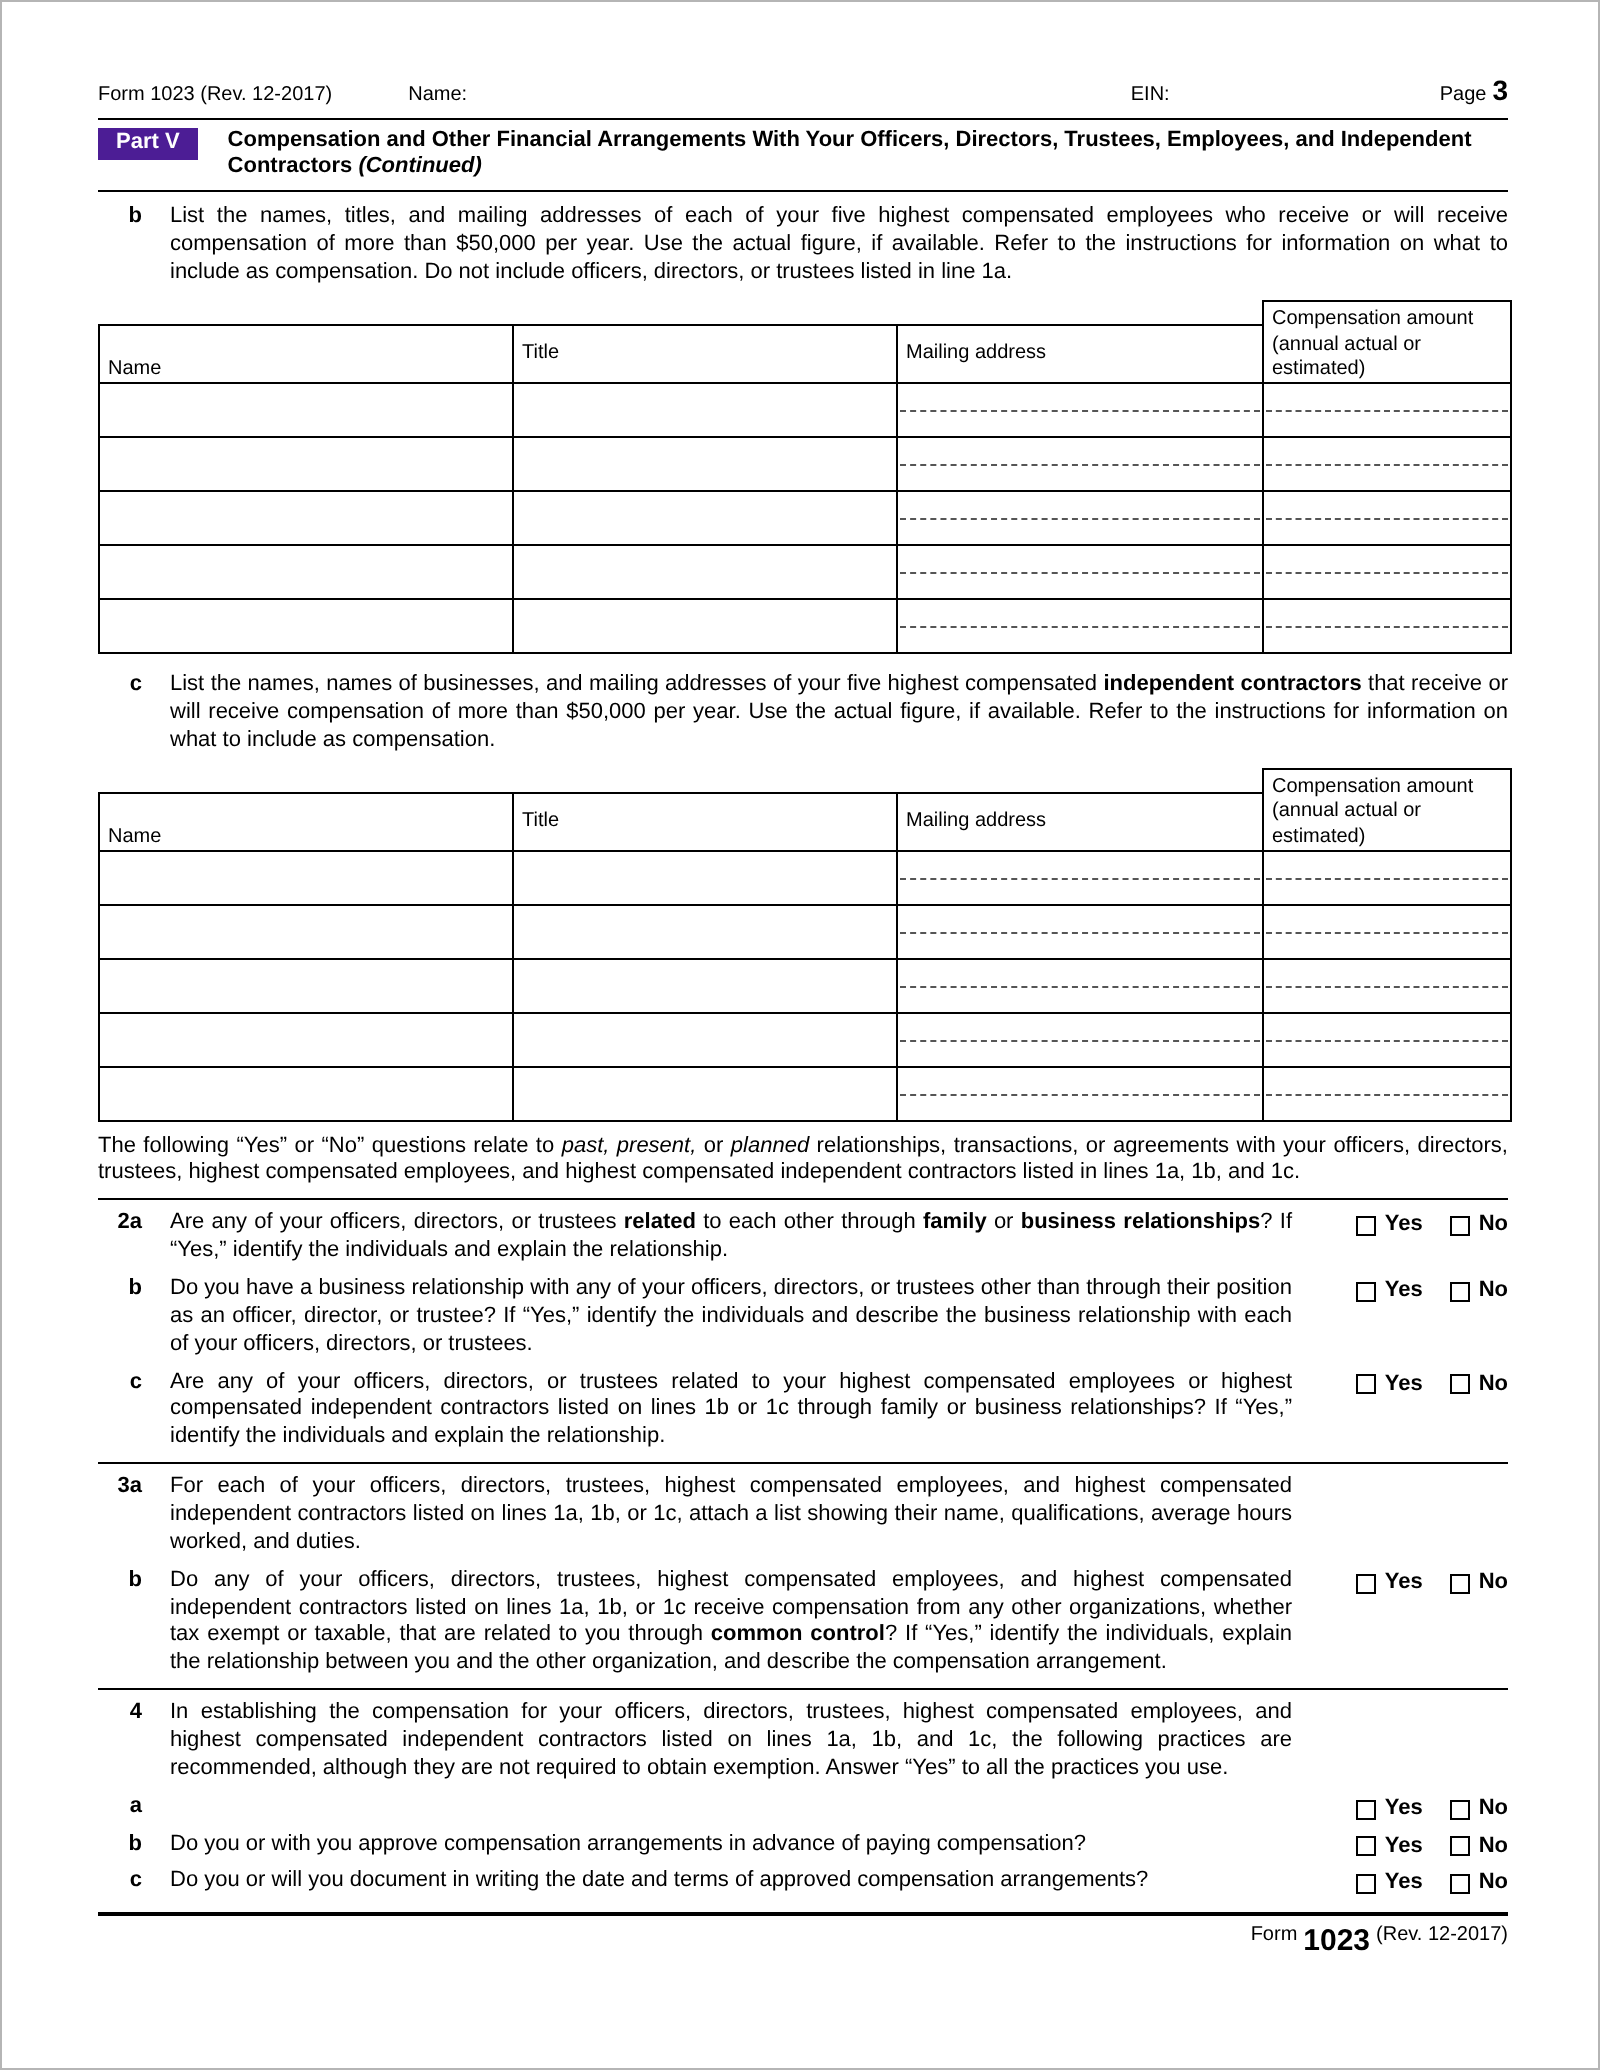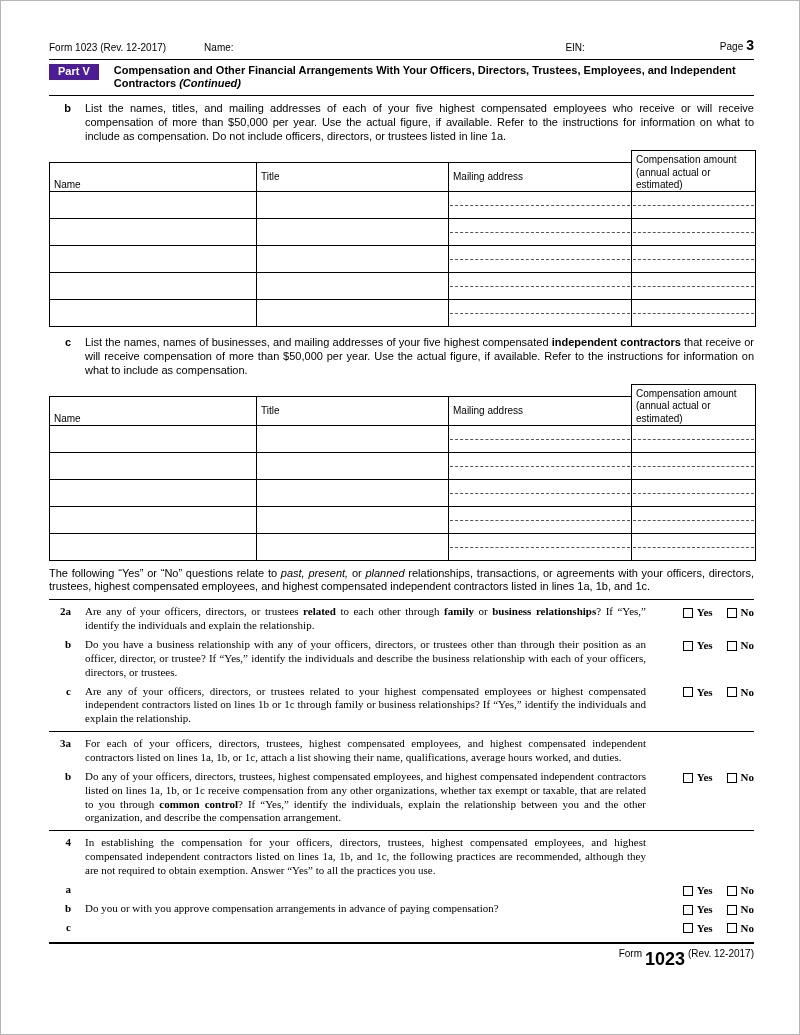--- a/index.html
+++ b/index.html
@@ -41,32 +41,32 @@
   .td { border-left: 1px solid #000; border-bottom: 1px solid #000; position: relative; }
   .td-name  { width: 207px; }
   .td-title { width: 192px; }
   .td-mail  { width: 183px; }
   .td-comp  { width: 125px; border-right: 1px solid #000; }
   .dash::after { content: ""; position: absolute; left: 1px; right: 1px; top: 13px; border-top: 1px dashed #555; }
   
   .intro { margin: 6px 0 5px; text-align: justify; }
   
   .qgroup { border-top: 1px solid #000; padding: 5px 0 5px; }
-  .q { position: relative; display: flex; padding-right: 108px; margin-bottom: 5px; font-family: Liberation Serif, serif; }
+  .q { position: relative; display: flex; padding-right: 108px; margin-bottom: 5px; }
   .q:last-child { margin-bottom: 0; }
   .qnum { width: 22px; flex: none; text-align: right; font-weight: bold; }
   .qtext { flex: 1; margin-left: 14px; text-align: justify; }
   .yn { position: absolute; right: 0; top: 1px; display: flex; align-items: center; }
   .cb { width: 10px; height: 10px; border: 1px solid #000; background: #fff; flex: none; display: inline-block; }
   .cbl { font-weight: bold; margin-left: 4px; }
   .cb.no-box { margin-left: 14px; }
   
   .bottom-rule { border-top: 2px solid #000; margin-top: 3px; }
   .footer { display: flex; justify-content: flex-end; align-items: flex-start; padding-top: 4px; font-size: 10px; }
-  .fnum { font-weight: bold; font-size: 18px; margin: 0 3px; }
+  .fnum { font-weight: bold; font-size: 15px; margin: 0 3px; }
 </style>
 </head>
 <body>
 
 <div class="page">
 
   <div class="top-row">
     <span class="form-rev">Form 1023 (Rev. 12-2017)</span>
     <span class="name-label">Name:</span>
     <span class="ein-label">EIN:</span>
@@ -237,20 +237,21 @@
       <span class="qtext"><span>Do you or with you approve compensation arrangements in advance of paying compensation?</span></span>
       <span class="yn">
         <span class="cb"></span>
           <span class="cbl">Yes</span>
         <span class="cb no-box"></span>
           <span class="cbl">No</span>
       </span>
     </div>
     <div class="q">
       <span class="qnum">c</span>
+      <span class="qtext"><span>Do you or will you document in writing the date and terms of approved compensation arrangements?</span></span>
       <span class="yn">
         <span class="cb"></span>
           <span class="cbl">Yes</span>
         <span class="cb no-box"></span>
           <span class="cbl">No</span>
       </span>
     </div>
   </div>
 
   <div class="bottom-rule"></div>

